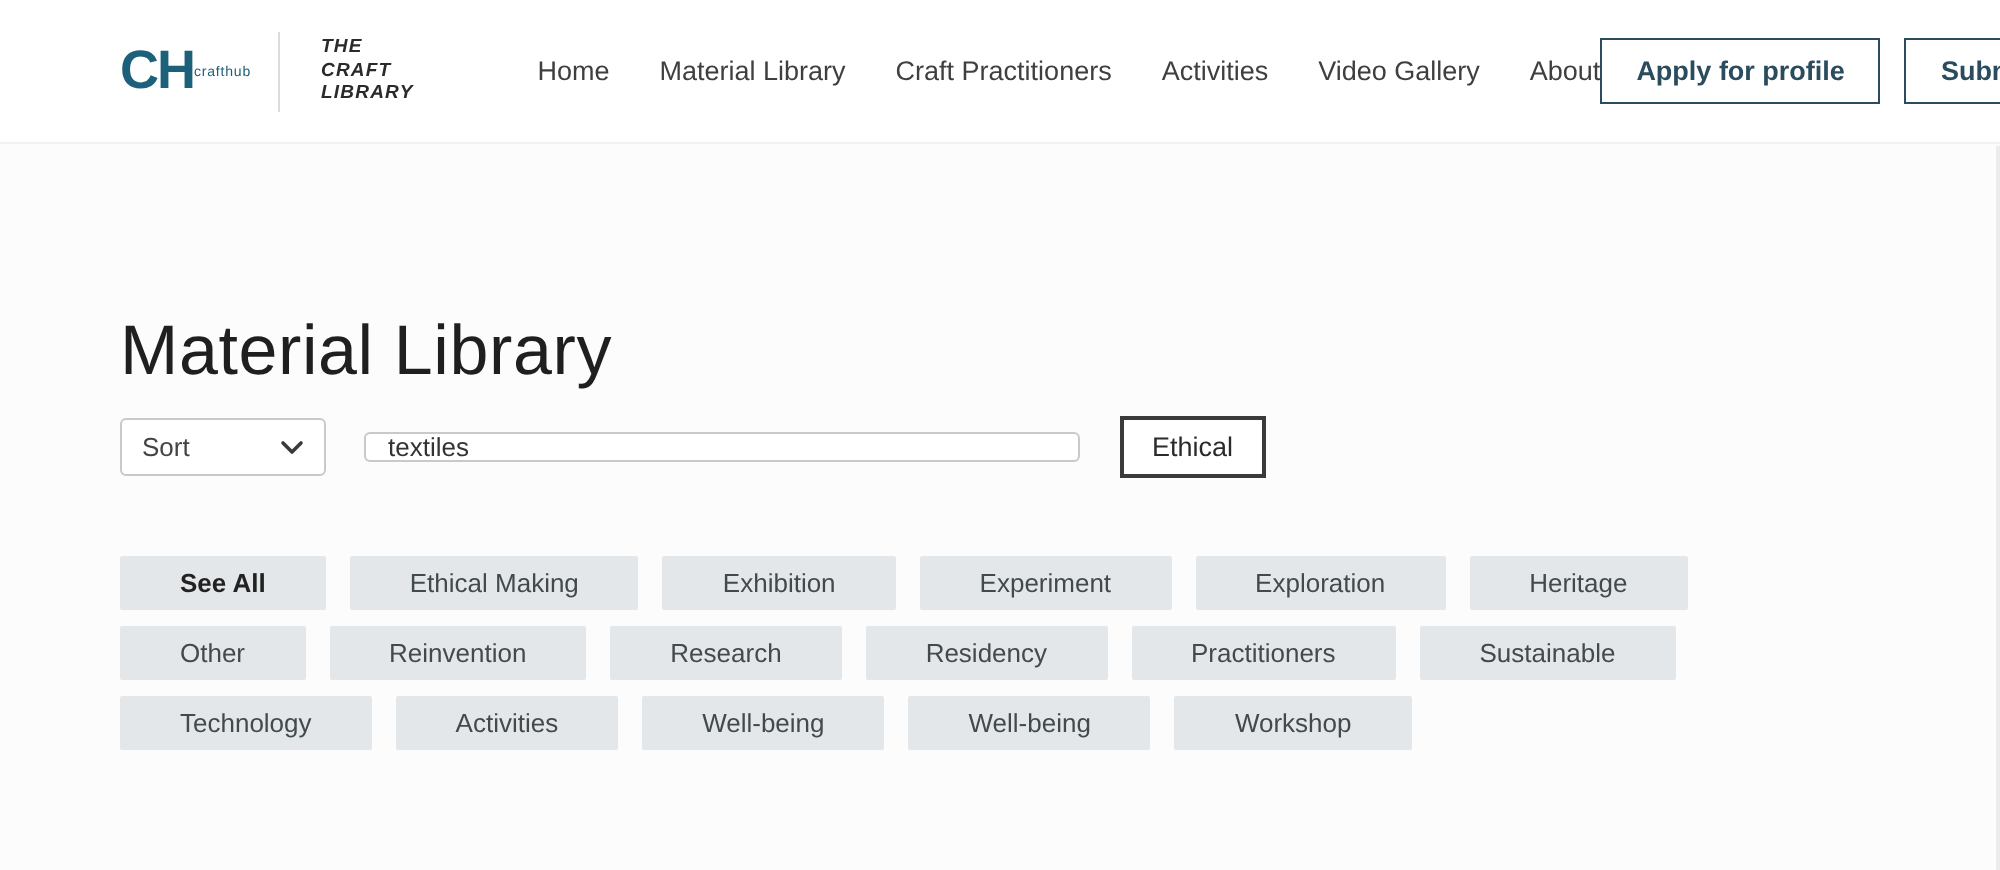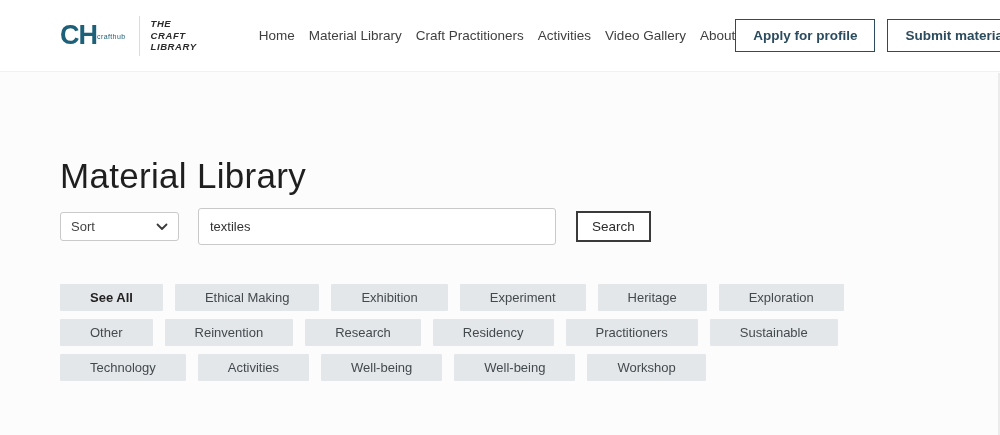--- a/index.html
+++ b/index.html
@@ -41,23 +41,24 @@
     margin: 0 11px 0 13px;
   }
   .brand-side {
     font-size: 9.5px;
     font-weight: 700;
     font-style: italic;
     text-transform: uppercase;
     letter-spacing: 0.6px;
     color: #2a2a2a;
     line-height: 1.2;
-  }
-
-  .main-nav { display: flex; align-items: center; gap: 14px; margin-left: 62px; }
+    margin-left: 10px;
+  }
+
+  .main-nav { display: flex; align-items: center; gap: 25px; margin-left: 62px; }
   .nav-link {
     font-size: 13.5px;
     color: #3f3f3f;
     font-weight: 500;
     text-decoration: none;
     cursor: pointer;
     white-space: nowrap;
   }
 
   .header-actions { margin-left: auto; display: flex; gap: 12px; }
@@ -83,34 +84,34 @@
     font-size: 35px;
     font-weight: 400;
     color: #1f1f1f;
     letter-spacing: 0.3px;
     line-height: 1;
     margin-bottom: 15px;
   }
 
   .search-row { display: flex; align-items: center; }
   .sort-select {
-    width: 119px; height: 29px;
+    width: 103px; height: 29px;
     background: #fff;
     border: 1px solid #c9c9c9;
     border-radius: 3px;
     display: flex;
     align-items: center;
     justify-content: space-between;
     padding: 0 10px;
     font-size: 13px;
     color: #444;
     cursor: pointer;
   }
   .search-input {
-    width: 358px; height: 37px;
+    width: 358px; height: 15px;
     margin-left: 19px;
     border: 1px solid #c9c9c9;
     border-radius: 3px;
     background: #fff;
     font-family: "Liberation Sans", sans-serif;
     font-size: 13px;
     color: #333;
     padding: 0 11px;
     outline: none;
   }
@@ -192,30 +193,30 @@
   <div class="search-row">
     <div class="sort-select">
       <span>Sort</span>
       <span style="display:flex;">
         <svg width="12" height="8" viewBox="0 0 12 8">
             <path d="M1.5 1.5 L6 6 L10.5 1.5" fill="none" stroke="#3a3a3a" stroke-width="1.8" stroke-linecap="round" stroke-linejoin="round"></path>
           </svg>
       </span>
     </div>
     <input class="search-input" type="text" value="textiles" style="">
-    <button class="search-btn">Search</button>
+    <button class="search-btn">Ethical</button>
   </div>
 
   <div class="tag-grid">
       <button class="tag active">See All</button>
       <button class="tag">Ethical Making</button>
       <button class="tag">Exhibition</button>
       <button class="tag">Experiment</button>
+      <button class="tag">Exploration</button>
       <button class="tag">Heritage</button>
-      <button class="tag">Exploration</button>
       <button class="tag">Other</button>
       <button class="tag">Reinvention</button>
       <button class="tag">Research</button>
       <button class="tag">Residency</button>
       <button class="tag">Practitioners</button>
       <button class="tag">Sustainable</button>
       <button class="tag">Technology</button>
       <button class="tag">Activities</button>
       <button class="tag">Well-being</button>
       <button class="tag">Well-being</button>

